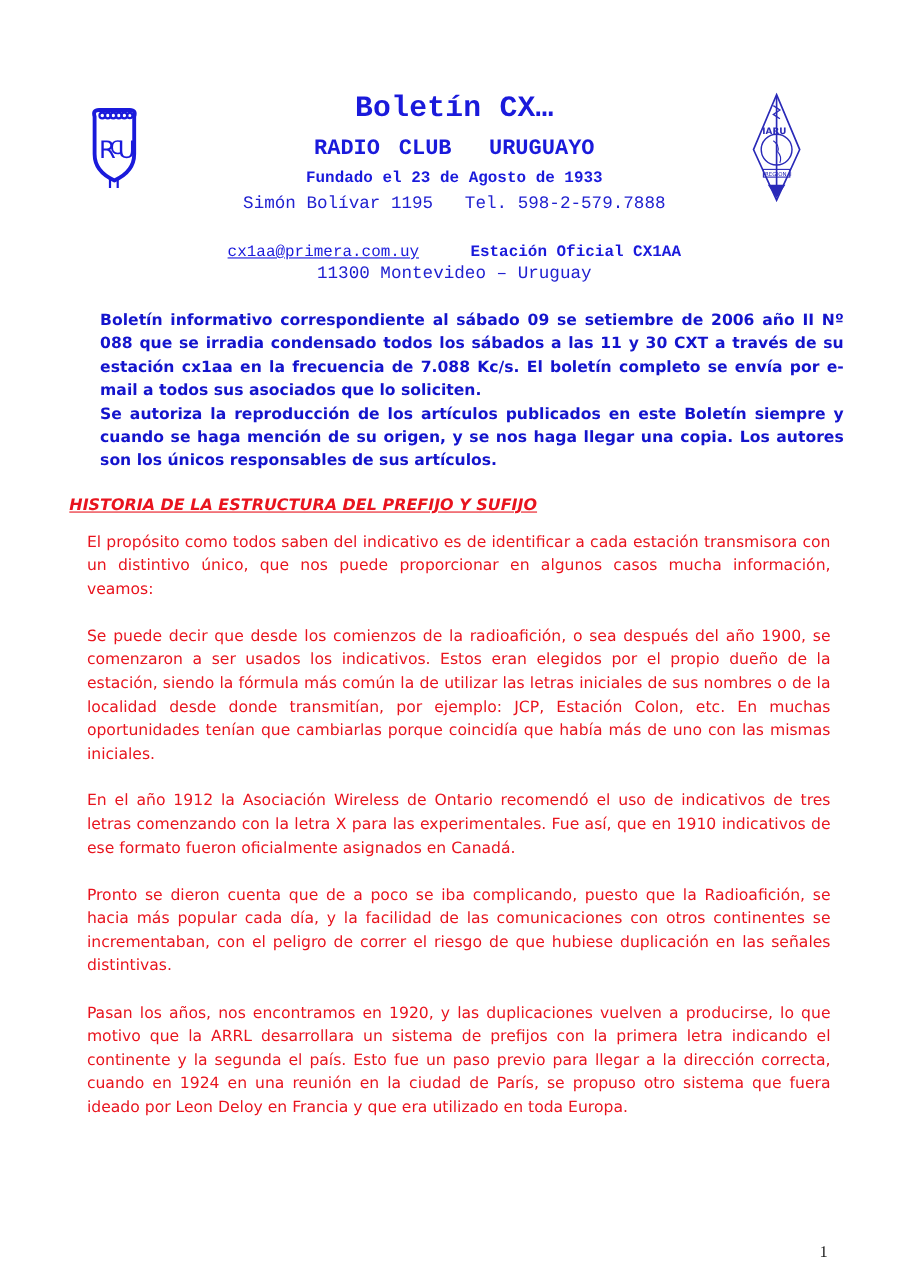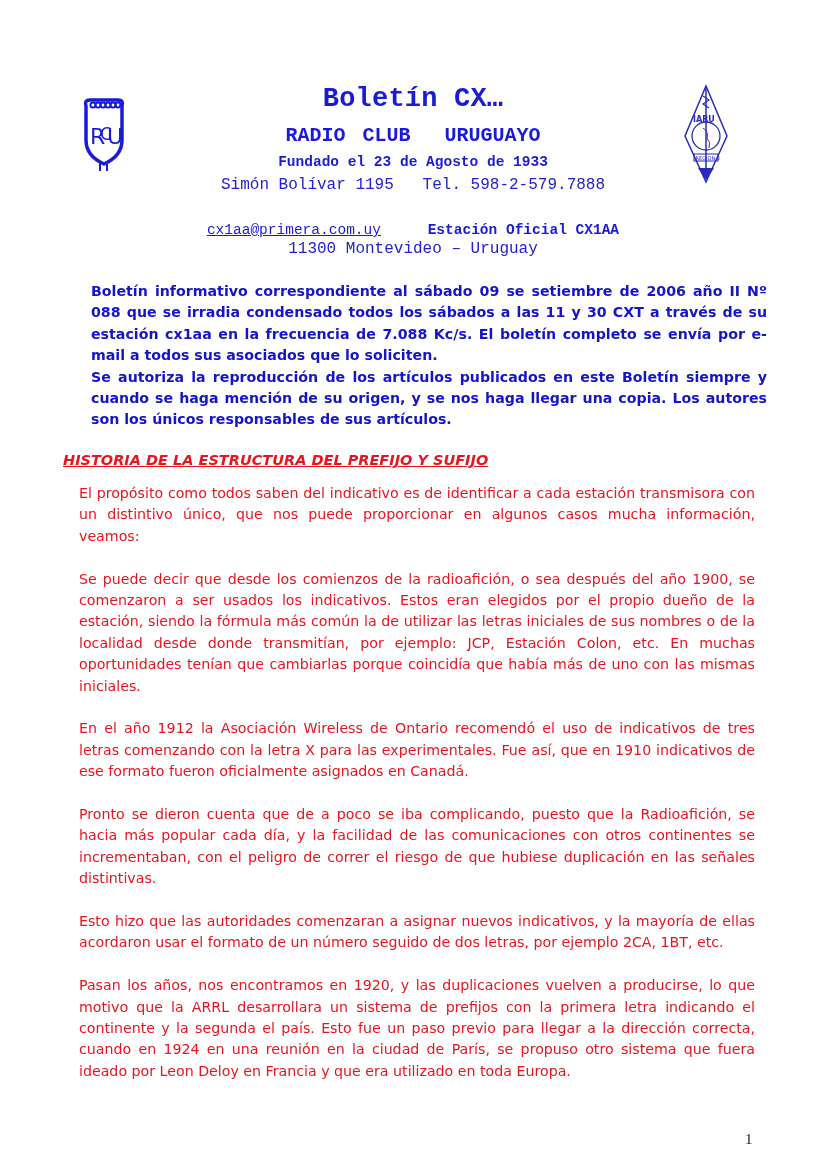--- a/index.html
+++ b/index.html
@@ -86,18 +86,17 @@
     <p>Se autoriza la reproducción de los artículos publicados en este Boletín siempre y cuando se haga mención de su origen, y se nos haga llegar una copia. Los autores son los únicos responsables de sus artículos.</p>
   </div>
 
   <div class="section-title">HISTORIA DE LA ESTRUCTURA DEL PREFIJO Y SUFIJO</div>
 
   <div class="body-block article">
     <p>El propósito como todos saben del indicativo es de identificar a cada estación transmisora con un distintivo único, que nos puede proporcionar en algunos casos mucha información, veamos:</p>
     <p>Se puede decir que desde los comienzos de la radioafición, o sea después del año 1900, se comenzaron a ser usados los indicativos. Estos eran elegidos por el propio dueño de la estación, siendo la fórmula más común la de utilizar las letras iniciales de sus nombres o de la localidad desde donde transmitían, por ejemplo: JCP, Estación Colon, etc. En muchas oportunidades tenían que cambiarlas porque coincidía que había más de uno con las mismas iniciales.</p>
     <p>En el año 1912 la Asociación Wireless de Ontario recomendó el uso de indicativos de tres letras comenzando con la letra X para las experimentales. Fue así, que en 1910 indicativos de ese formato fueron oficialmente asignados en Canadá.</p>
     <p>Pronto se dieron cuenta que de a poco se iba complicando, puesto que la Radioafición, se hacia más popular cada día, y la facilidad de las comunicaciones con otros continentes se incrementaban, con el peligro de correr el riesgo de que hubiese duplicación en las señales distintivas.</p>
-    <p>Esto hizo que las autoridades comenzaran a asignar nuevos indicativos, y la mayoría de ellas acordaron usar el formato de un número seguido de dos letras, por ejemplo 2CA, 1BT, etc.</p>
     <p>Pasan los años, nos encontramos en 1920, y las duplicaciones vuelven a producirse, lo que motivo que la ARRL desarrollara un sistema de prefijos con la primera letra indicando el continente y la segunda el país. Esto fue un paso previo para llegar a la dirección correcta, cuando en 1924 en una reunión en la ciudad de París, se propuso otro sistema que fuera ideado por Leon Deloy en Francia y que era utilizado en toda Europa.</p>
   </div>
 
   <div class="page-number">1</div>
 </div>
 
 </body></html>

